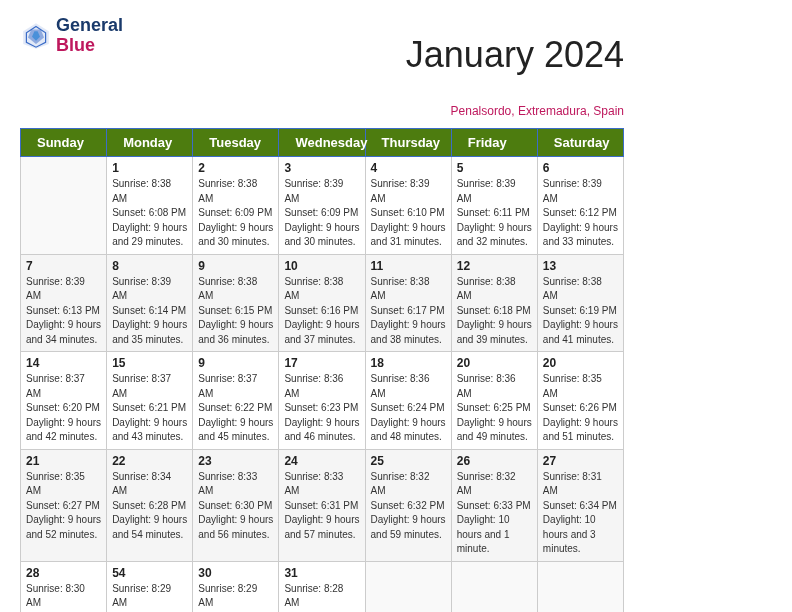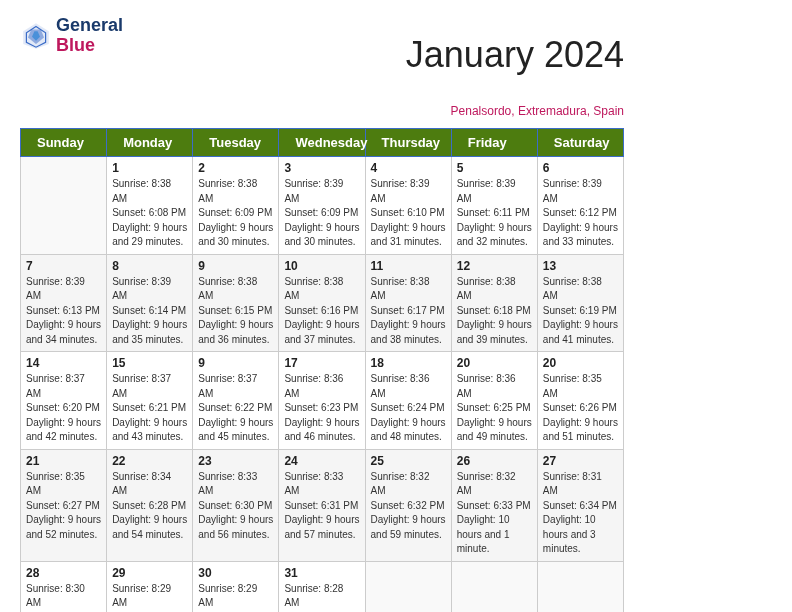--- a/index.html
+++ b/index.html
@@ -242,21 +242,21 @@
             <span class="day-number">27</span>
             <div class="day-info">Sunrise: 8:31 AM<br>Sunset: 6:34 PM<br>Daylight: 10 hours and 3 minutes.</div>
           </td>
         </tr>
         <tr>
           <td>
             <span class="day-number">28</span>
             <div class="day-info">Sunrise: 8:30 AM<br>Sunset: 6:35 PM<br>Daylight: 10 hours and 5 minutes.</div>
           </td>
           <td>
-            <span class="day-number">29</span>
+            <span class="day-number">54</span>
             <div class="day-info">Sunrise: 8:29 AM<br>Sunset: 6:36 PM<br>Daylight: 10 hours and 7 minutes.</div>
           </td>
           <td>
             <span class="day-number">30</span>
             <div class="day-info">Sunrise: 8:29 AM<br>Sunset: 6:38 PM<br>Daylight: 10 hours and 9 minutes.</div>
           </td>
           <td>
             <span class="day-number">31</span>
             <div class="day-info">Sunrise: 8:28 AM<br>Sunset: 6:39 PM<br>Daylight: 10 hours and 11 minutes.</div>
           </td>

